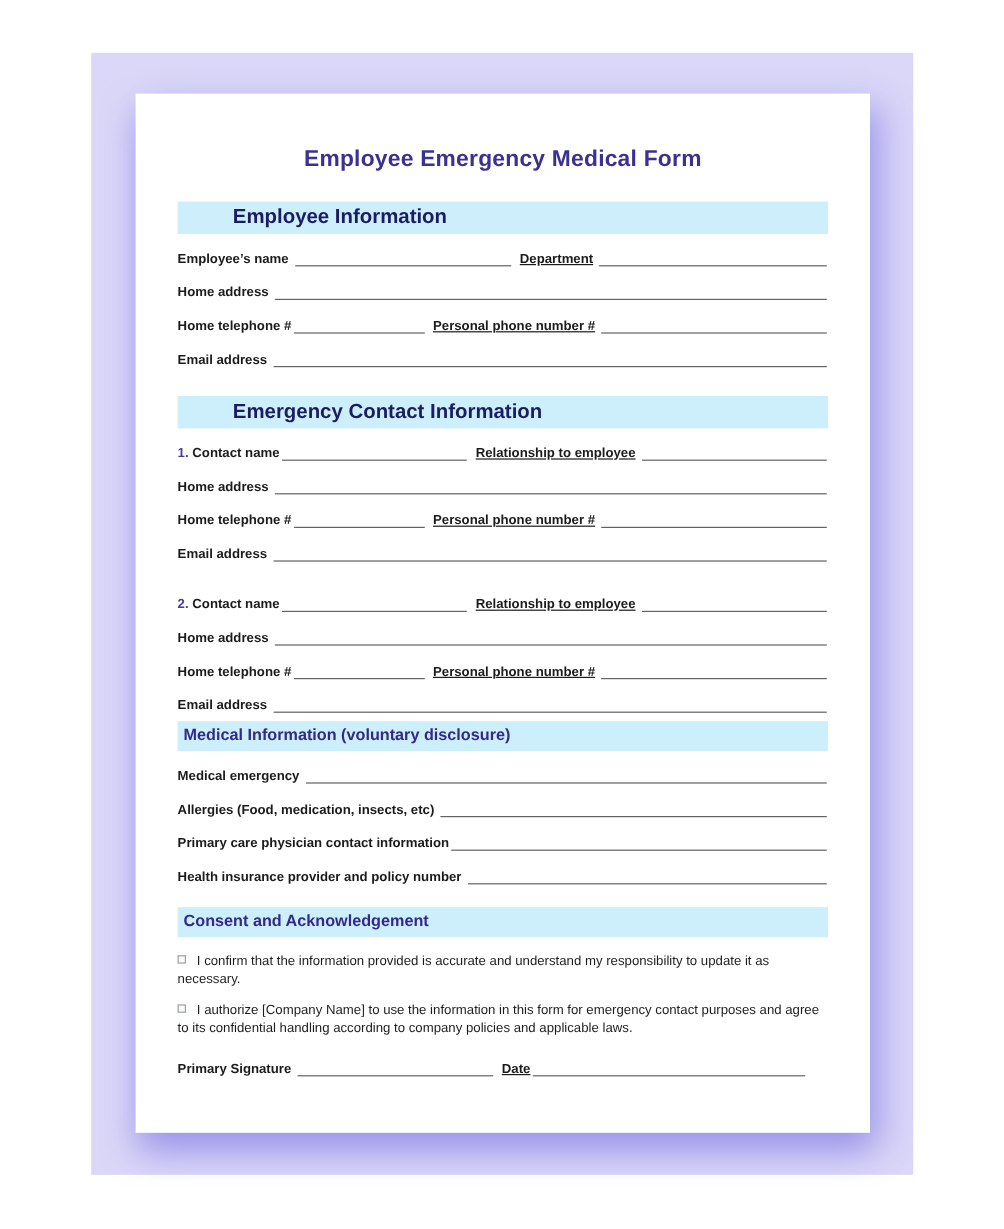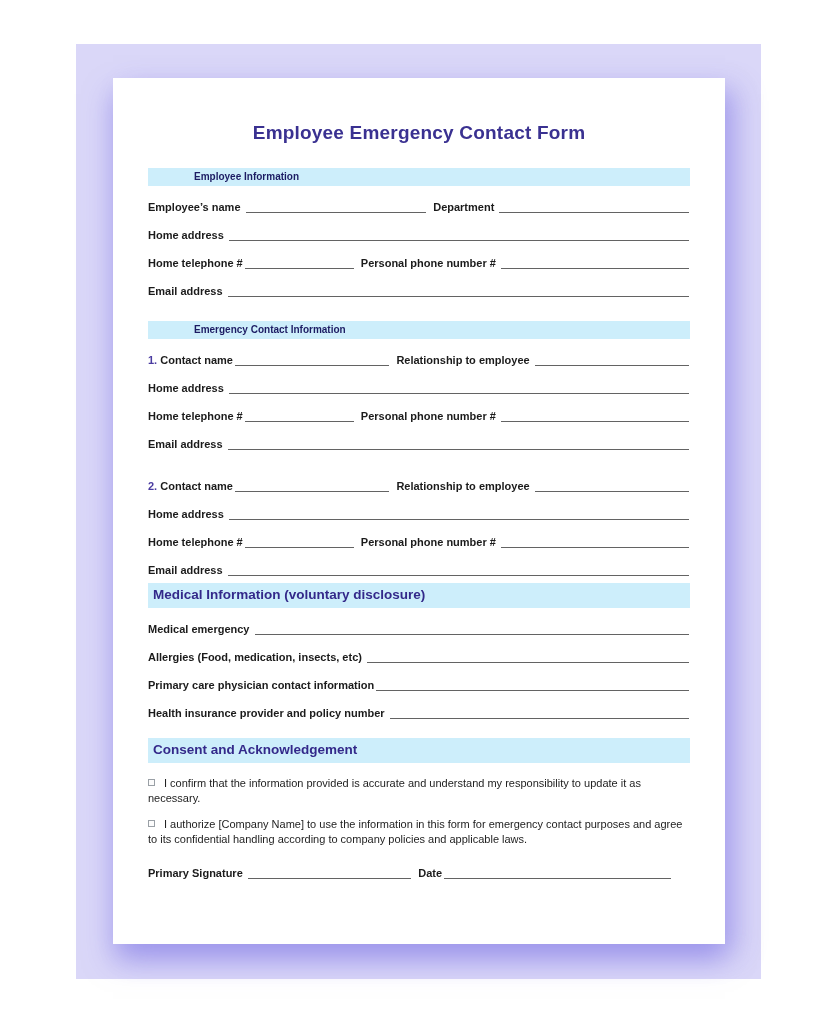--- a/index.html
+++ b/index.html
@@ -32,21 +32,21 @@
     color: #3a3191;
     line-height: 22px;
     letter-spacing: 0.2px;
   }
   .band {
     background: #cdeefb;
     font-weight: bold;
     padding: 3px 5px 4px 5px;
   }
   .band-sm {
-    font-size: 10px;
+    font-size: 17px;
     color: #1c1c63;
     margin-top: 24px;
     padding-left: 46px;
   }
   .band-lg {
     font-size: 13.5px;
     color: #33298a;
     padding: 4px 5px 6px 5px;
   }
   .mt-band2 { margin-top: 23px; }
@@ -58,21 +58,21 @@
     margin-top: 15px;
     font-size: 11px;
     font-weight: bold;
     color: #1b1b1b;
     line-height: 13px;
     white-space: nowrap;
   }
   .row.gap-lg { margin-top: 29px; }
   .row.sig { margin-top: 20px; padding-right: 18px; }
   .lbl { flex: 0 0 auto; }
-  .lbl2 { margin-left: 6px; }
+  .lbl2 { margin-left: 6px; text-decoration: underline; }
   .num { color: #4a3ba0; }
   .line {
     flex: 1 1 0;
     border-bottom: 1px solid #636363;
     height: 2px;
     margin: 0 1px 1px 5px;
     min-width: 20px;
   }
   .line.tight { margin-left: 2px; }
   .line.f58 { flex-grow: 0.58; }
@@ -94,21 +94,21 @@
     margin-right: 9px;
     vertical-align: 1px;
   }
 </style>
 </head>
 <body>
 
 <div class="backdrop">
   <div class="sheet">
 
-    <div class="title">Employee Emergency Contact Form</div>
+    <div class="title">Employee Emergency Medical Form</div>
 
     <div class="band band-sm">Employee Information</div>
 
     <div class="row">
       <span class="lbl">Employee’s name</span>
       <span class="line"></span>
       <span class="lbl lbl2">Department</span>
       <span class="line f105"></span>
     </div>
     <div class="row">

